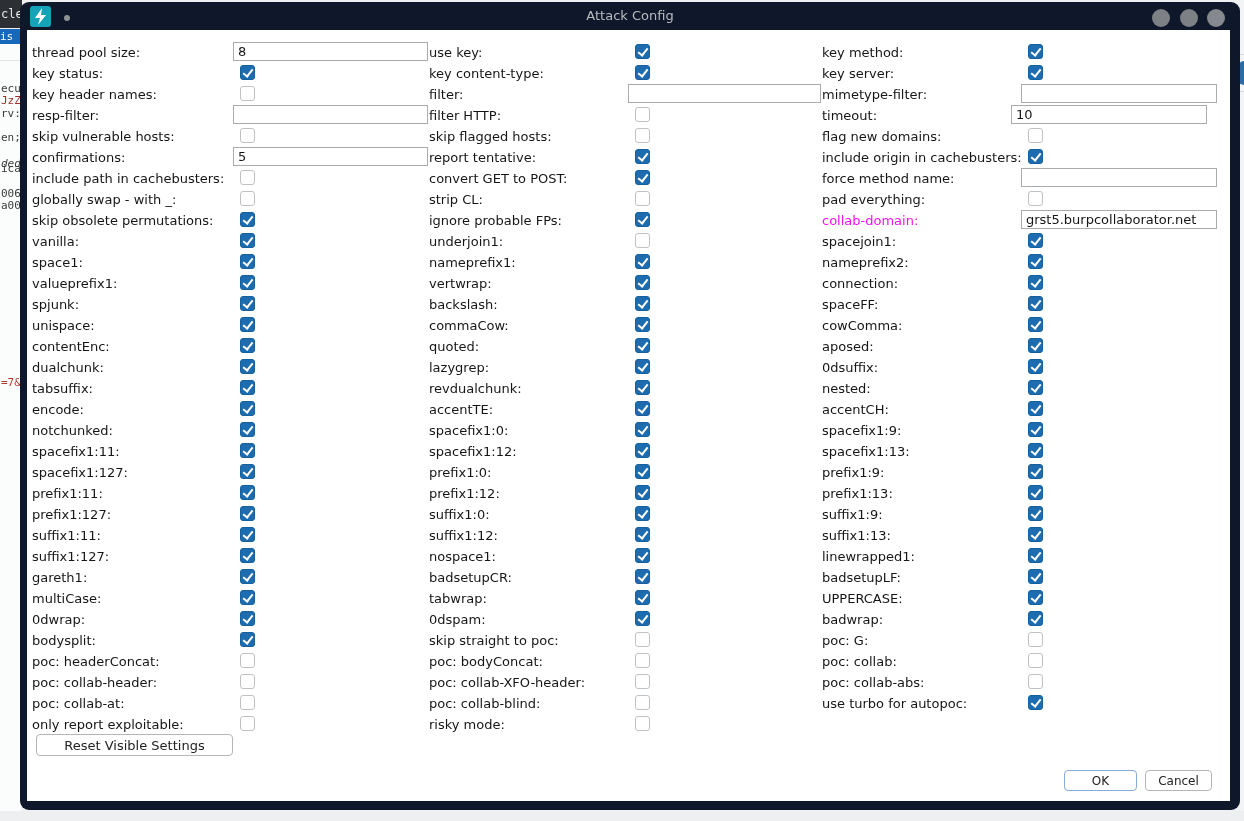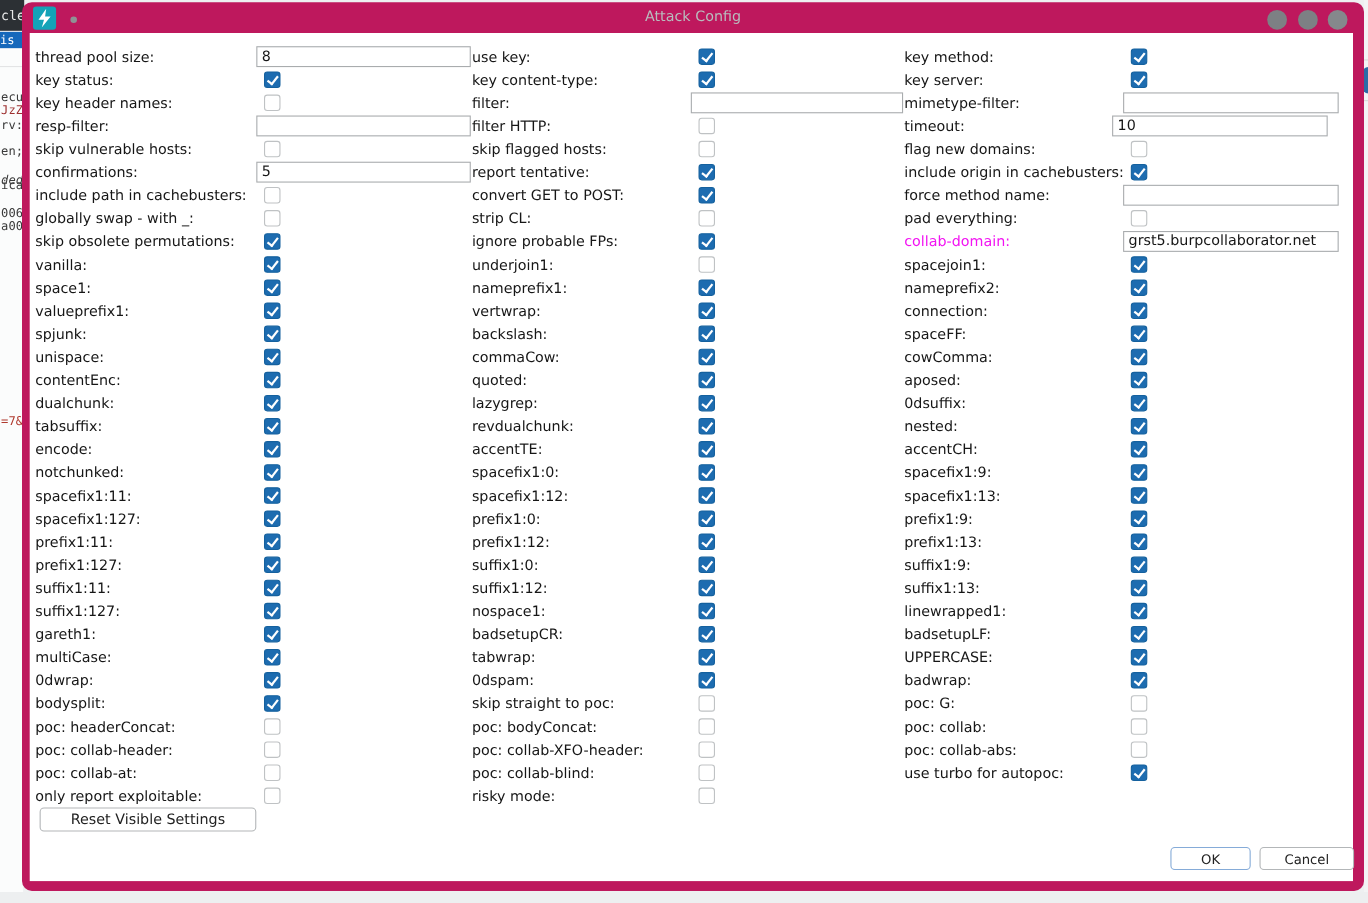--- a/index.html
+++ b/index.html
@@ -14,42 +14,42 @@
   .bg-selection{position:absolute;left:0;top:29px;width:21px;height:15px;background:#1568bb;
     color:#fff;font:11px "DejaVu Sans Mono",monospace;line-height:15px;overflow:hidden;white-space:nowrap;}
   .bg-leftcol{position:absolute;left:0;top:44px;width:21px;height:767px;background:#fbfcfc;overflow:hidden;}
   .bg-leftcol .hline{position:absolute;left:0;top:16px;width:100%;height:1px;background:#e3e4e5;}
   .bg-frag{position:absolute;left:1px;font:11px "DejaVu Sans Mono",monospace;white-space:nowrap;}
   .bg-bottom{position:absolute;left:0;top:811px;width:1244px;height:10px;background:#edeff0;}
   .bg-right{position:absolute;left:1240px;top:0;width:4px;height:811px;background:#f3f4f5;}
   .bg-right .hline{position:absolute;left:0;width:100%;height:1px;background:#d9dadb;}
   .edge-blue{position:absolute;left:1238px;top:61px;width:6px;height:24px;background:#2b6ba6;border-radius:6px 0 0 6px;}
   
-  .frame{position:absolute;left:20px;top:2px;width:1220px;height:808px;background:#be185d;border-radius:9px;}
+  .frame{position:absolute;left:20px;top:2px;width:1220px;height:808px;background:#0f172a;border-radius:9px;}
   .titlebar{position:absolute;left:0;top:0;width:100%;height:28px;}
   .title{position:absolute;left:0;top:6px;width:100%;text-align:center;color:#b9bcbe;font-size:13px;}
   .app-icon{position:absolute;left:10px;top:4px;width:21px;height:21px;background:#14a3b8;border-radius:3px;}
   .titlebar-dot{position:absolute;left:44px;top:13px;width:6px;height:6px;border-radius:50%;background:#8f9295;}
   .winbtn{position:absolute;top:7px;width:18px;height:18px;border-radius:50%;background:#7d8084;}
   .winbtn.b1{left:1132px;}.winbtn.b2{left:1160px;}.winbtn.b3{left:1187px;background:#85888c;}
   
   .content{position:absolute;left:7px;top:28px;width:1203px;height:771px;background:#ffffff;}
   .row{position:absolute;height:21px;}
   .lbl{position:absolute;left:0;top:3px;font-size:13px;color:#161616;white-space:nowrap;}
   .txt{position:absolute;top:0;height:17px;border:1px solid #a9acae;background:#fff;
     font:13px "DejaVu Sans","Liberation Sans",sans-serif;color:#161616;padding:0 4px;margin:0;}
   .checkbox{position:absolute;top:2px;width:13px;height:13px;border:1px solid #bfc2c4;border-radius:3px;background:#fff;box-sizing:content-box;}
   .checkbox.checked{background:#1d6cb0;border-color:#15619e;}
   .checkbox.checked::after{content:"";position:absolute;left:4px;top:1px;width:4px;height:8px;
     border:solid #fff;border-width:0 2px 2px 0;transform:rotate(38deg);}
   .btn{position:absolute;box-sizing:border-box;background:#fff;border:1px solid #b3b6b8;border-radius:4px;
     display:flex;align-items:center;justify-content:center;color:#222;}
   .reset-btn{left:9px;top:704px;width:197px;height:22px;font-size:13px;}
   .ok-btn{left:1037px;top:740px;width:73px;height:21px;font-size:12px;border-color:#85abd8;}
-  .cancel-btn{left:1118px;top:740px;width:86px;height:21px;font-size:12px;}
+  .cancel-btn{left:1118px;top:740px;width:67px;height:21px;font-size:12px;}
 </style>
 </head>
 <body>
 
 <div class="bg-topleft">cle</div>
 <div class="bg-selection">is c</div>
 <div class="bg-leftcol">
     <div class="hline"></div>
     <span class="bg-frag" style="top: 38px; color: rgb(58, 58, 58);">ecu</span>
     <span class="bg-frag" style="top: 50px; color: rgb(157, 47, 47);">JzZ</span>

